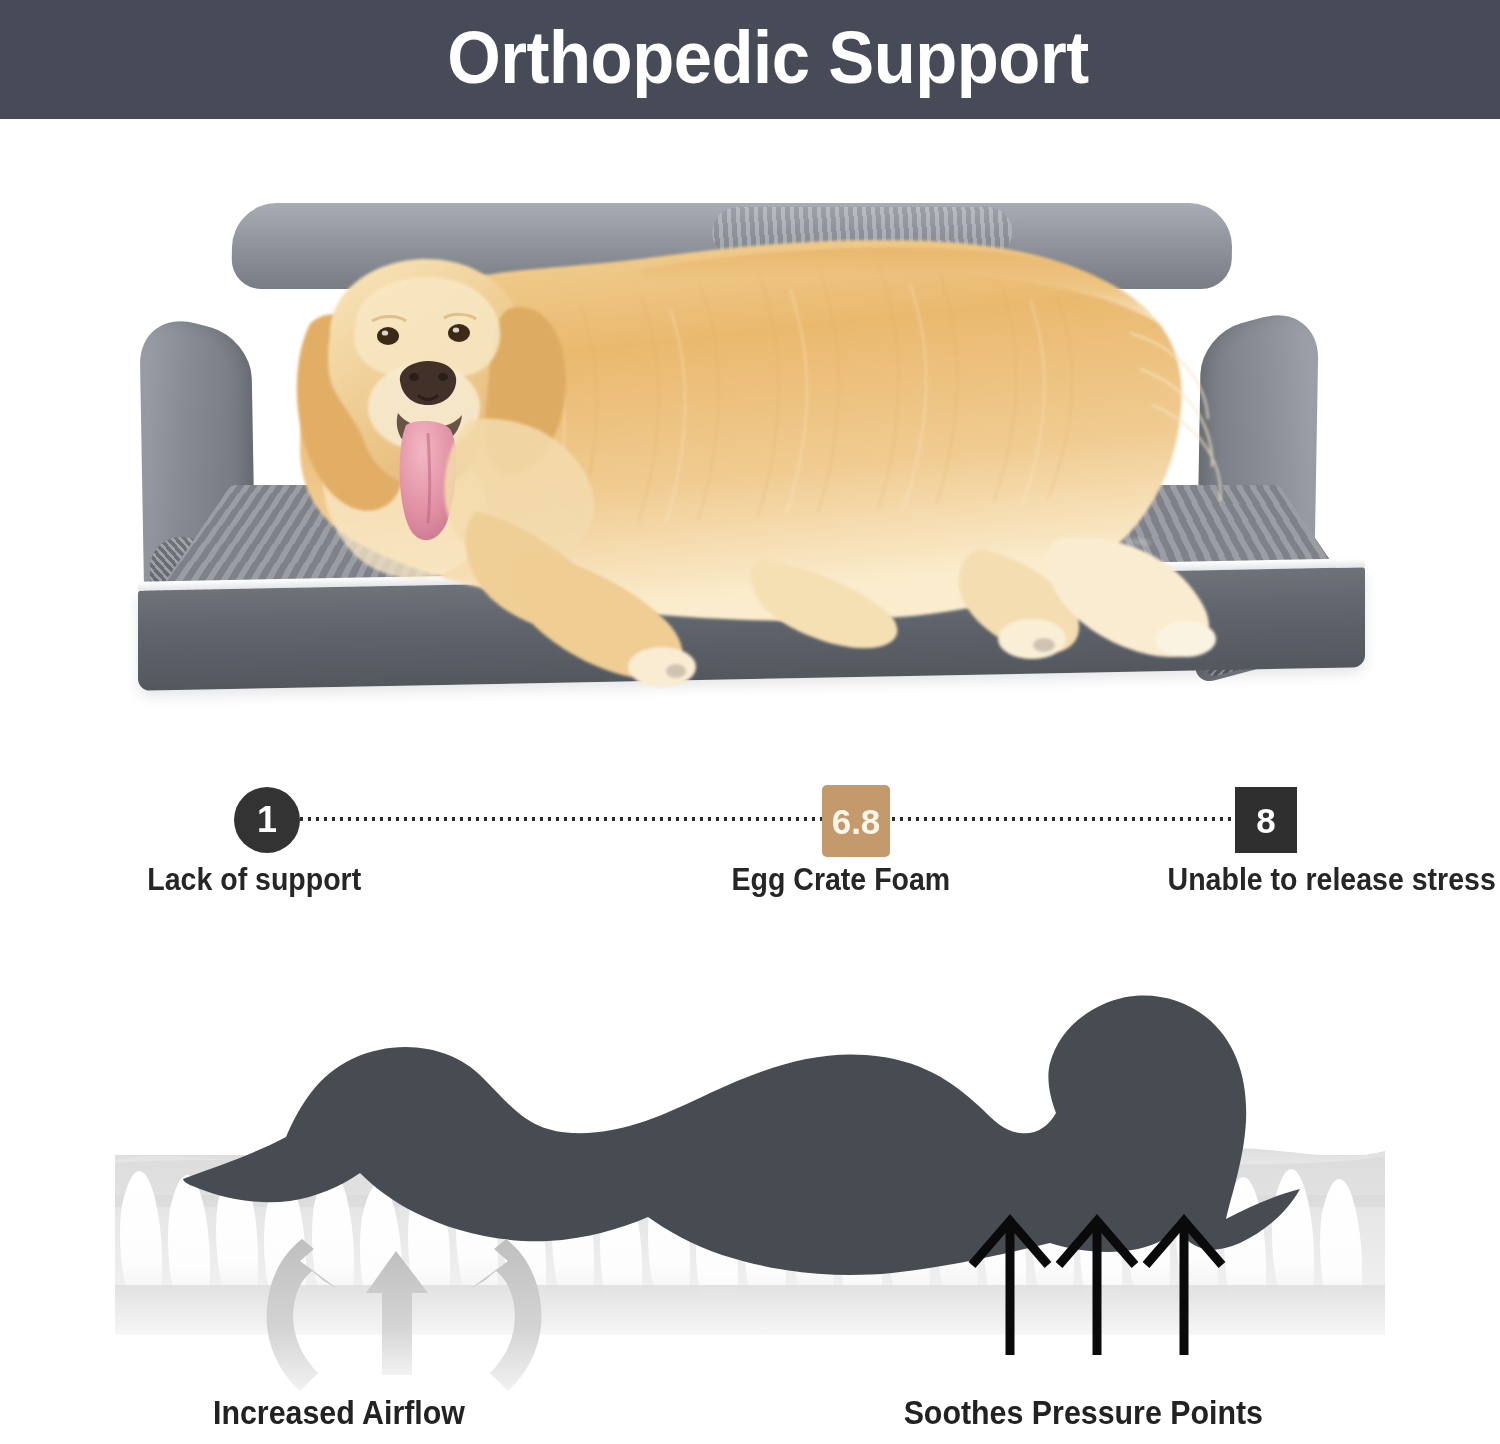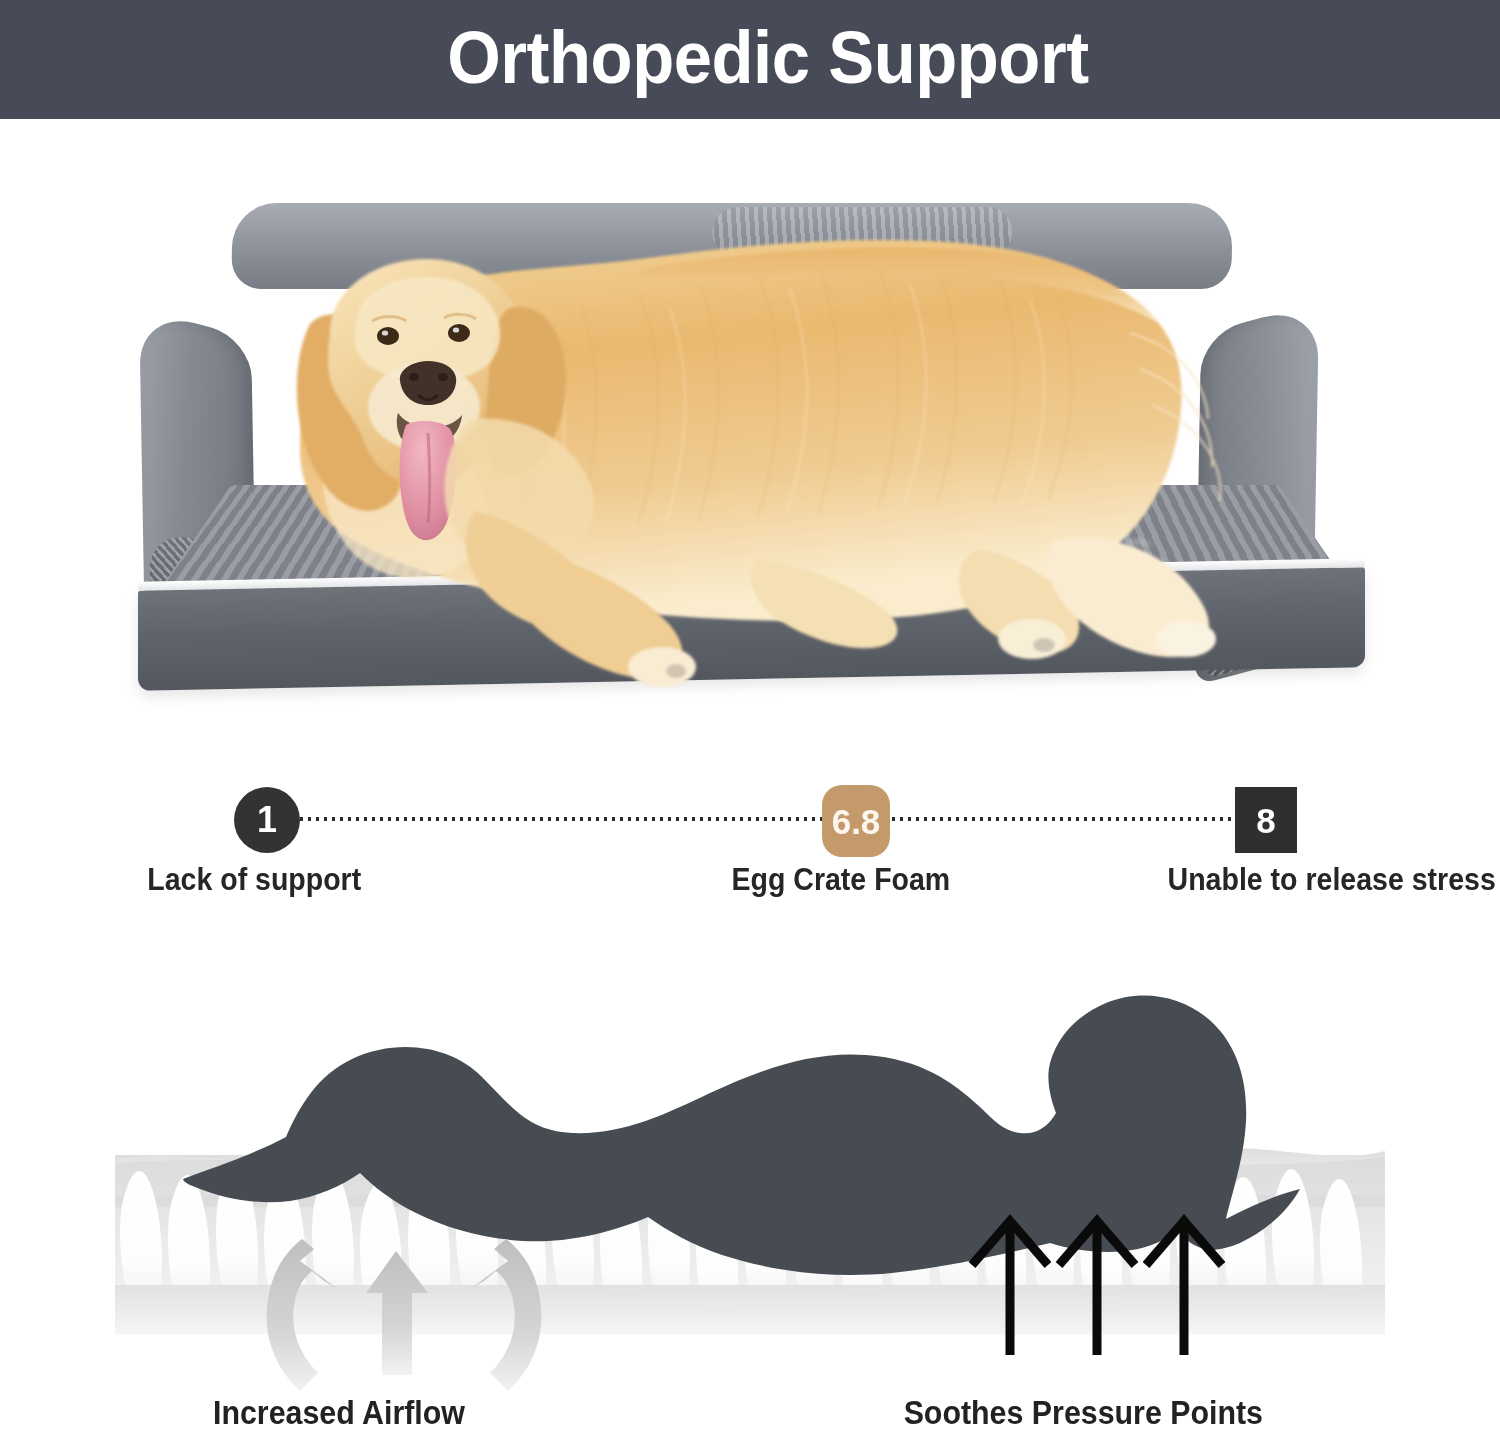--- a/index.html
+++ b/index.html
@@ -131,21 +131,21 @@
 
   .badge-one{
     position:absolute; left:234px; top:787px; width:66px; height:66px;
     background:#333333; border-radius:50%;
     display:flex; align-items:center; justify-content:center;
     color:#ffffff; font-size:36px; font-weight:bold; line-height:1;
     z-index:3;
   }
   .badge-six{
     position:absolute; left:822px; top:785px; width:68px; height:72px;
-    background:#c49a6c; border-radius:20px;
+    background:#c49a6c; border-radius:5px;
     display:flex; align-items:center; justify-content:center;
     color:#fdf6ec; font-size:35px; font-weight:bold; line-height:1;
     z-index:3;
   }
   .badge-ten{
     position:absolute; left:1235px; top:787px; width:62px; height:66px;
     background:#2f2f2f;
     display:flex; align-items:center; justify-content:center;
     color:#ffffff; font-size:35px; font-weight:bold; line-height:1;
     z-index:3;

